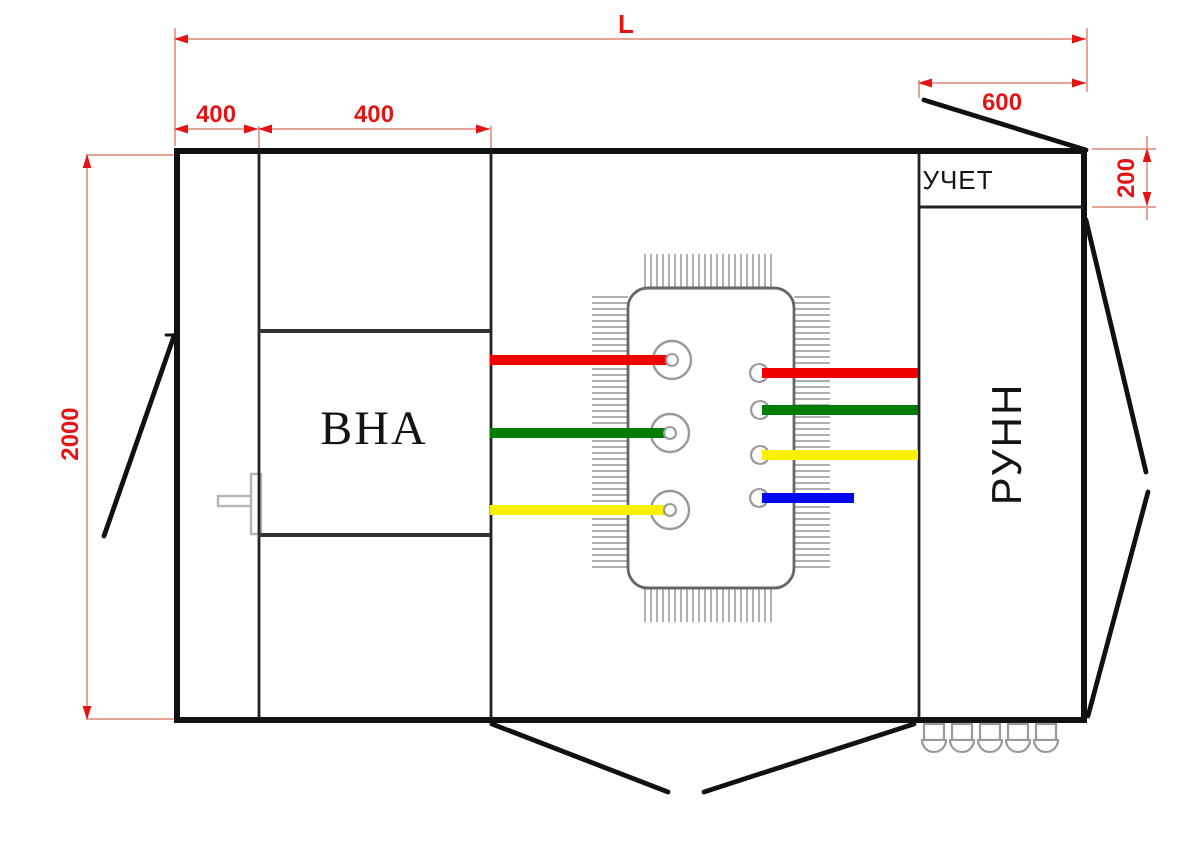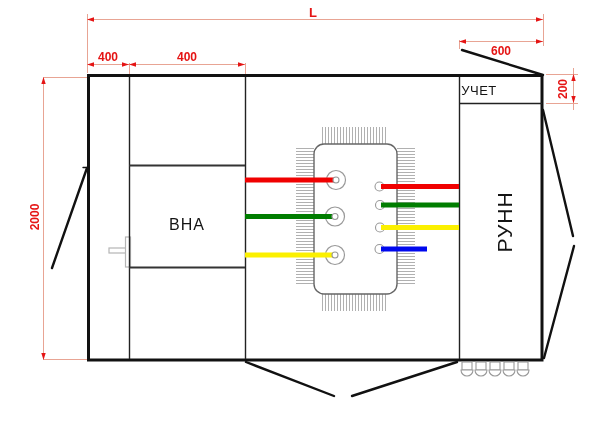--- a/index.html
+++ b/index.html
@@ -142,17 +142,17 @@
     </g>
   </svg>
 
   <div class="lbl red" style="left:313px;top:12px;font-size:13px;">L</div>
   <div class="lbl red" style="left:108px;top:57px;">400</div>
   <div class="lbl red" style="left:187px;top:57px;">400</div>
   <div class="lbl red" style="left:501px;top:32px;margin-top:19px;">600</div>
   <div class="lbl red rot" style="left:35px;top:217px;">2000</div>
   <div class="lbl red rot" style="left:563px;top:89px;">200</div>
 
-  <div class="lbl blk" style="left:187px;top:225px;font-size:16px;letter-spacing:1px;">ВНА</div>
+  <div class="lbl blk" style="left:187px;top:215px;font-size:24px;letter-spacing:1px;font-family:Liberation Serif, serif;">ВНА</div>
   <div class="lbl blk" style="left:479px;top:90px;font-size:13px;letter-spacing:0.5px;">УЧЕТ</div>
   <div class="lbl blk rot" style="left:504px;top:222px;font-size:21px;letter-spacing:1px;">РУНН</div>
 
 </div>
 
 </body></html>

